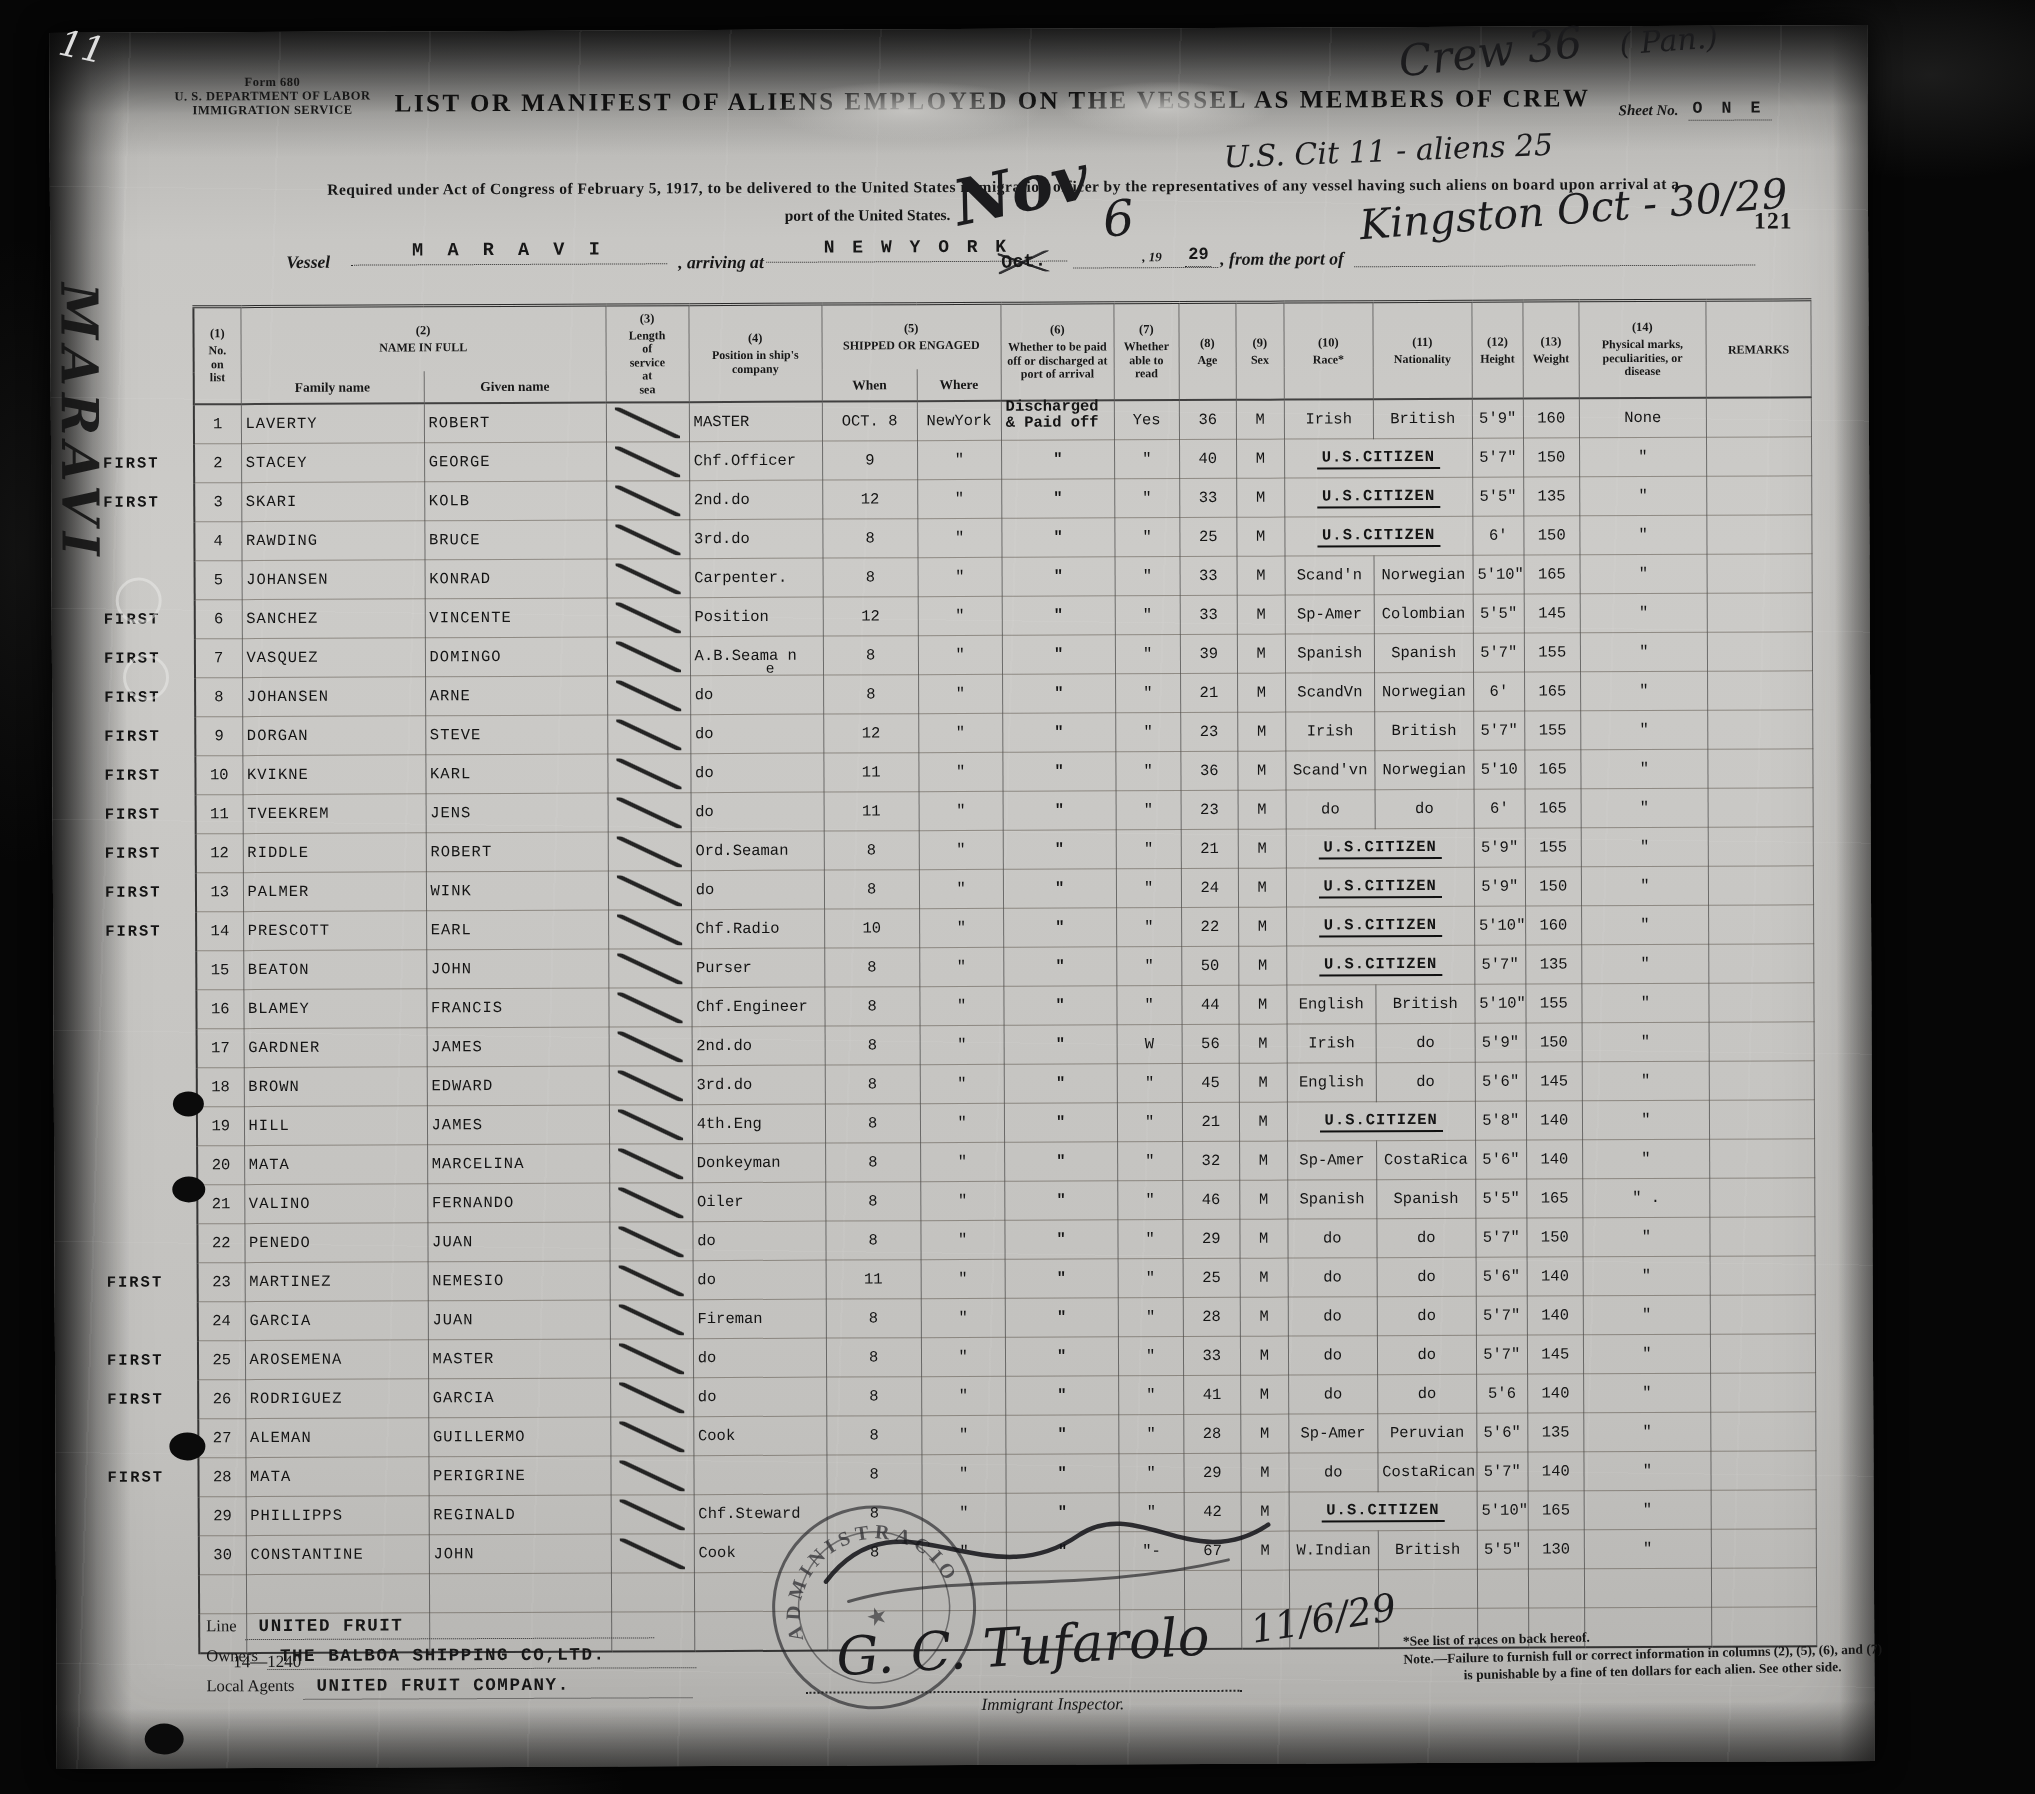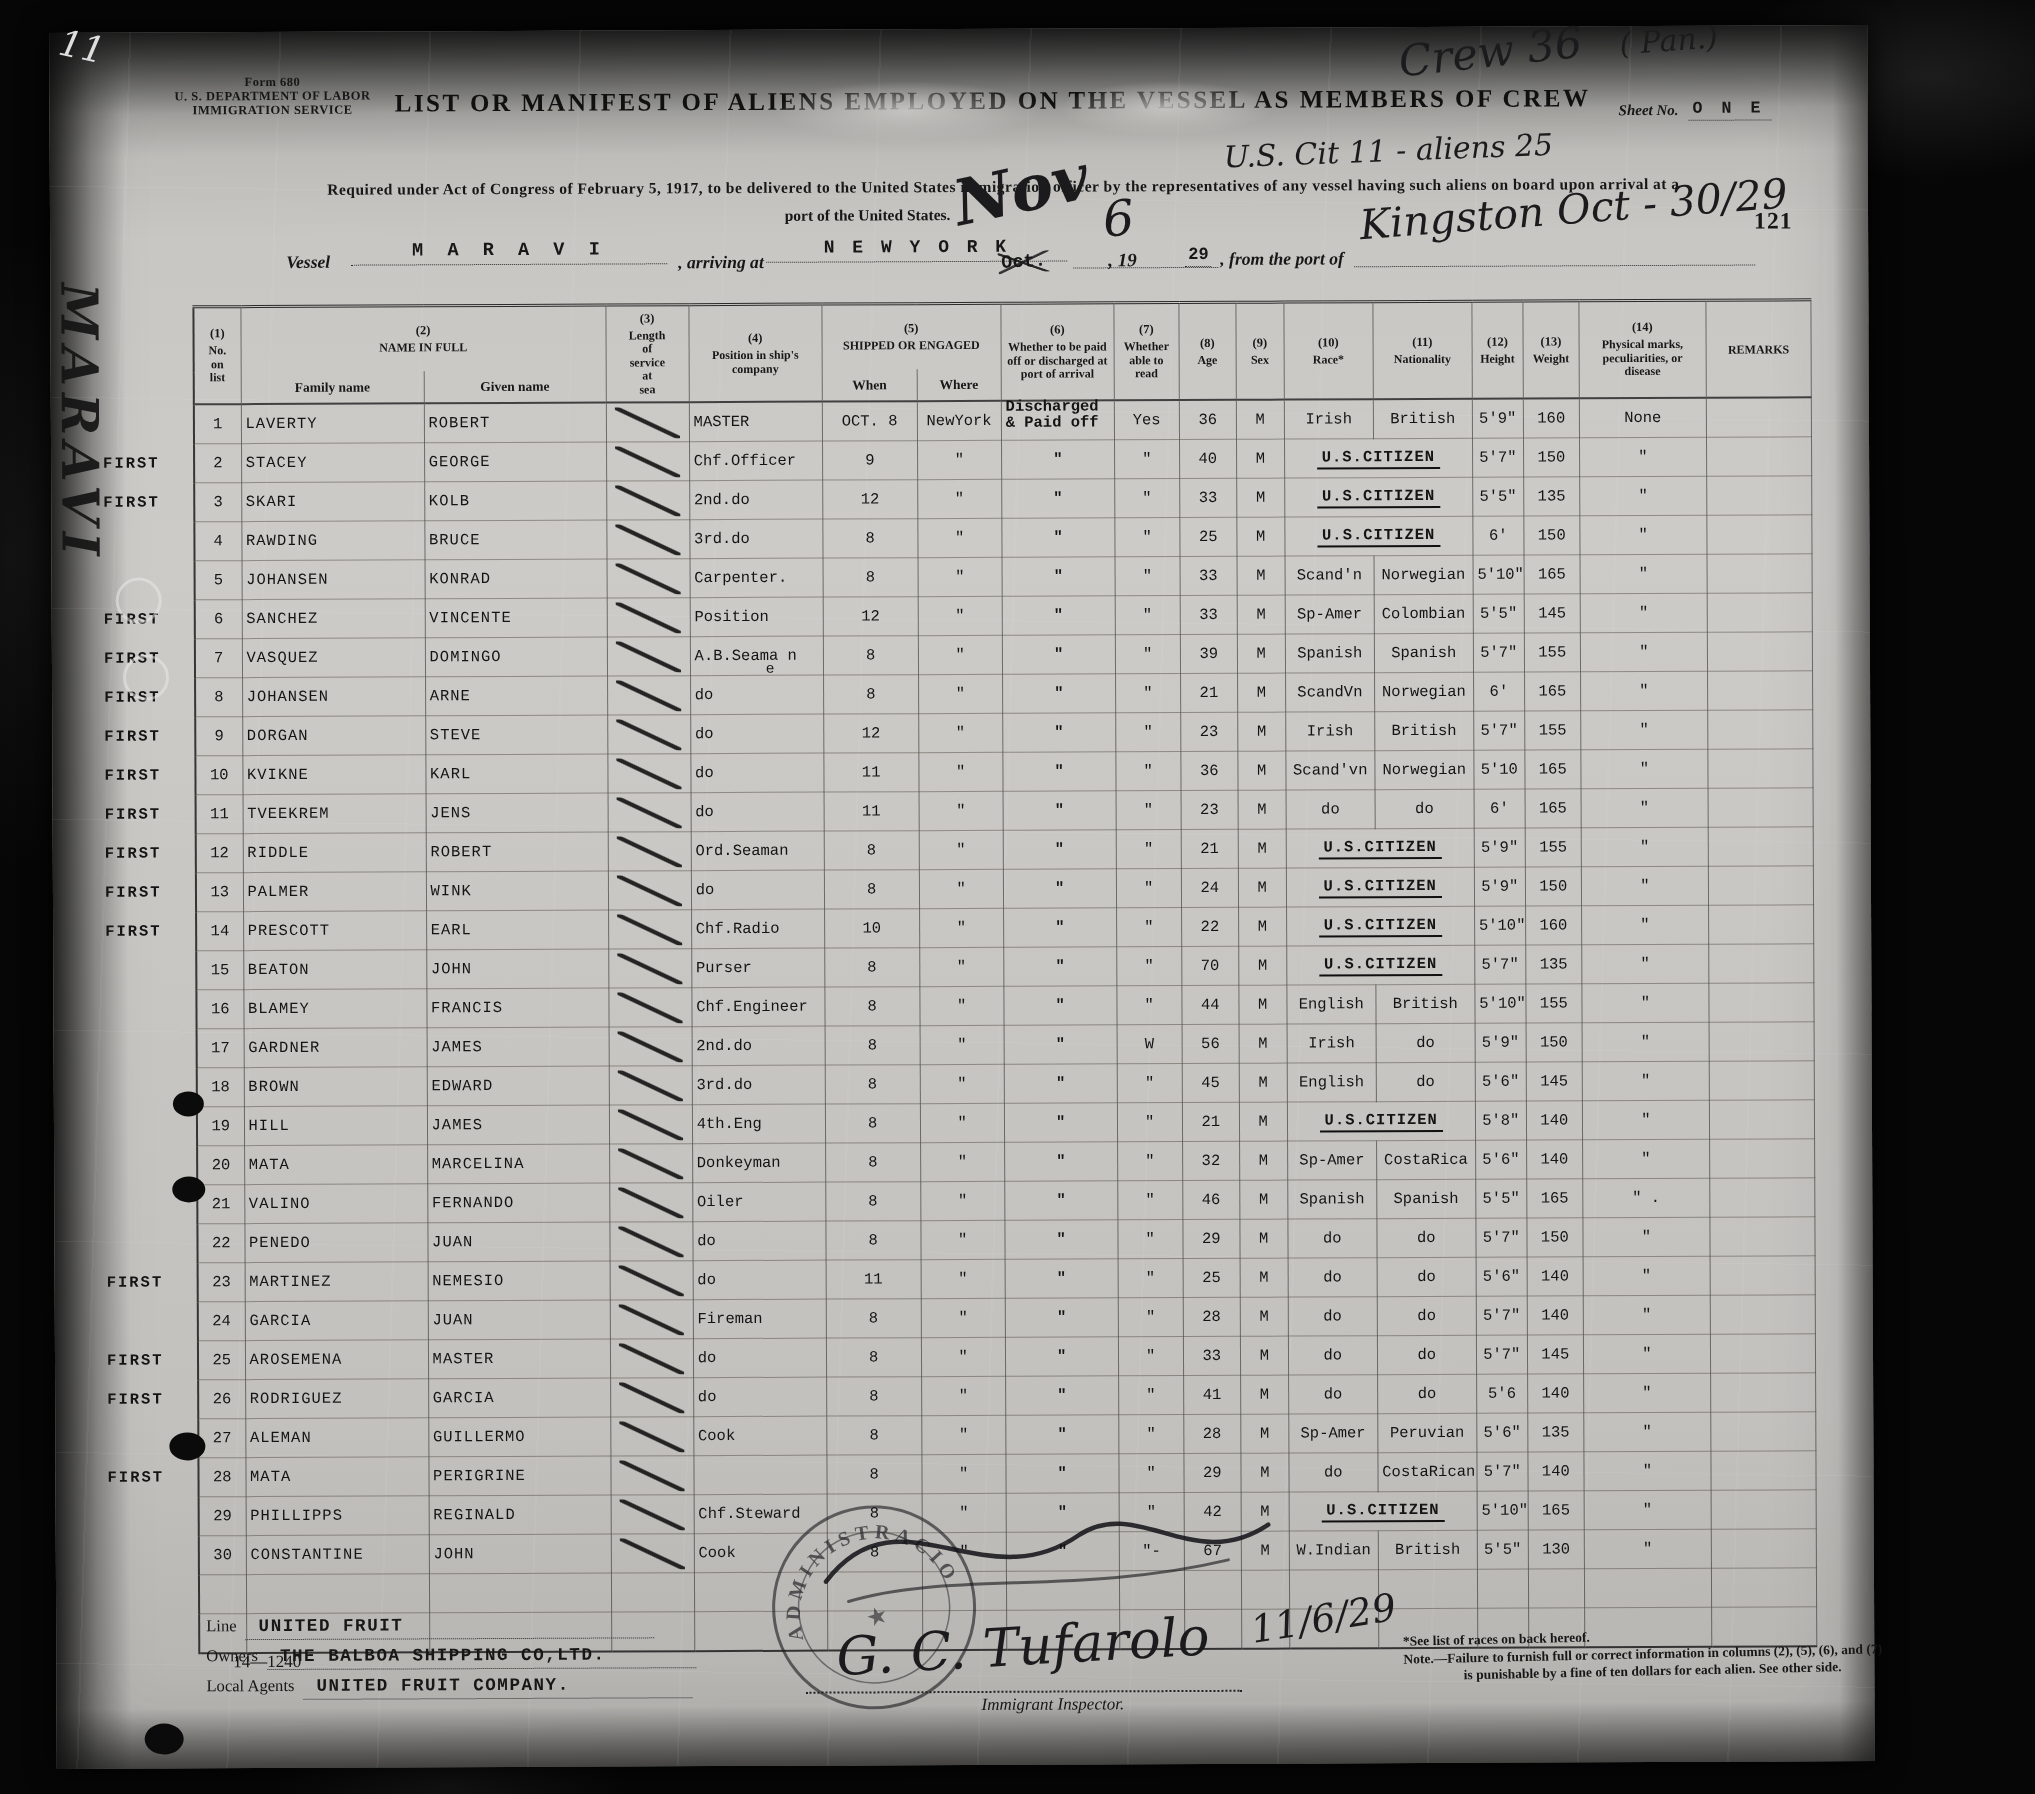--- a/index.html
+++ b/index.html
@@ -44,21 +44,21 @@
   .blankline{border-bottom:1.5px dotted #2b2b2b;text-align:center;}
   .vessel-name{left:301px;top:209px;width:316px;font-size:18.6px;font-weight:bold;letter-spacing:6.5px;padding-bottom:3px;}
   .arriving-label{left:628px;top:222px;font-size:17.6px;font-style:italic;}
   .arrival-port{left:716px;top:208px;width:301px;font-size:18px;font-weight:bold;letter-spacing:3.5px;padding-bottom:4px;}
   .date-blank{left:1023px;top:209px;width:145px;border-bottom:1.5px dotted #2b2b2b;height:30px;}
   .oct-struck{left:948px;top:223px;font-size:18.6px;font-weight:bold;transform:rotate(-3deg);
      background:linear-gradient(to top right, transparent 44%, rgba(25,25,28,.9) 46%, rgba(25,25,28,.9) 50%, transparent 52%),
                 linear-gradient(to bottom right, transparent 44%, rgba(25,25,28,.85) 47%, rgba(25,25,28,.85) 51%, transparent 53%);padding:0 3px;}
   .nov-hand{left:903px;top:124px;font-size:63px;font-weight:bold;transform:rotate(-12deg);}
   .six-hand{left:1053px;top:162px;font-size:49px;transform:rotate(-5deg);}
-  .year-label{left:1058px;top:221px;font-size:19px;font-style:italic;}
+  .year-label{left:1092px;top:221px;font-size:13px;font-style:italic;}
   .year-value{left:1135px;top:217px;font-size:17px;font-weight:bold;border-bottom:1.5px dotted #2b2b2b;padding:0 3px 2px;}
   .fromport-label{left:1170px;top:221px;font-size:17.6px;font-style:italic;}
   .kingston-hand{left:1309px;top:159px;font-size:41px;transform:rotate(-4deg);white-space:nowrap;}
   .kingston-blank{left:1304px;top:210px;width:401px;border-bottom:1.5px dotted #2b2b2b;height:29px;}
   .crew-note{left:1349px;top:0px;font-size:43px;transform:rotate(-6deg);white-space:nowrap;}
   .pan-note{left:1570px;top:-3px;font-size:30px;transform:rotate(-4deg);white-space:nowrap;}
   .uscit-note{left:1174px;top:106px;font-size:30px;transform:rotate(-2deg);white-space:nowrap;}
   .maravi-vert{left:-1px;top:250px;font-size:51px;font-weight:bold;font-style:italic;writing-mode:vertical-rl;letter-spacing:7px;color:#141414;opacity:.92;}
   .corner-mark{left:59px;top:26px;font-size:36px;color:#dedede;font-style:italic;transform:rotate(12deg);z-index:5;}
 
@@ -563,21 +563,21 @@
             <td class="mono namecell">BEATON</td>
             <td class="mono namecell">JOHN</td>
             <td>
               <div class="slash"></div>
             </td>
             <td class="mono poscell">Purser</td>
             <td class="ctr mono">8</td>
             <td class="ctr mono">"</td>
             <td class="mono paidcell ctr">"</td>
             <td class="ctr mono">"</td>
-            <td class="ctr mono">70</td>
+            <td class="ctr mono">50</td>
             <td class="ctr mono">M</td>
             <td class="ctr mono citizen" colspan="2"><div>U.S.CITIZEN</div></td>
             <td class="ctr mono">5'7"</td>
             <td class="ctr mono">135</td>
             <td class="ctr mono">"</td>
             <td class="lastcol"></td>
           </tr>
           <tr>
             <td class="mcol mono"></td>
             <td class="ctr mono">16</td>

